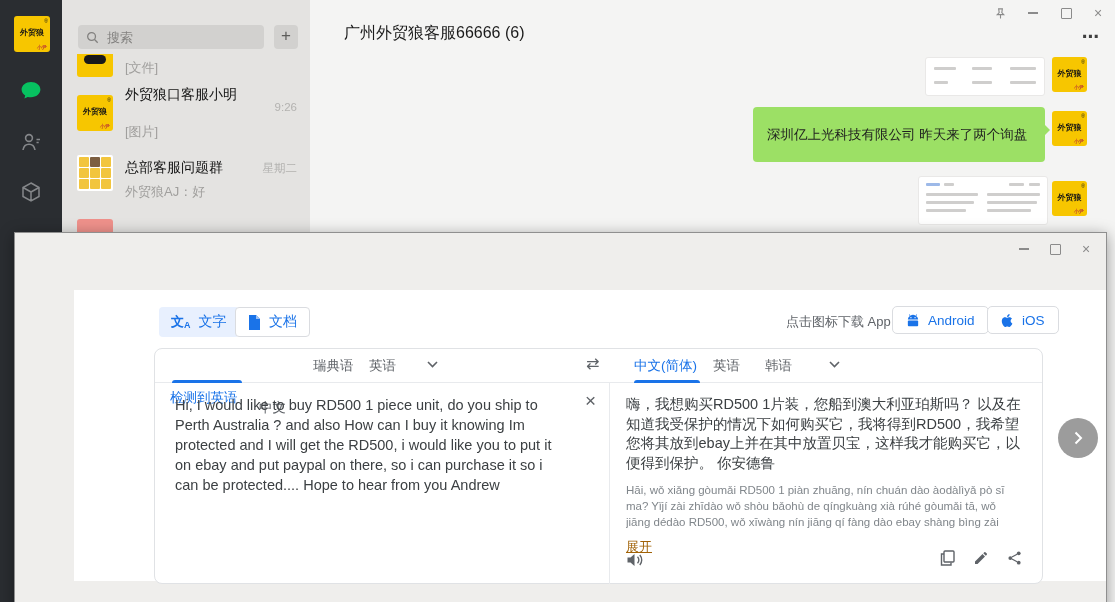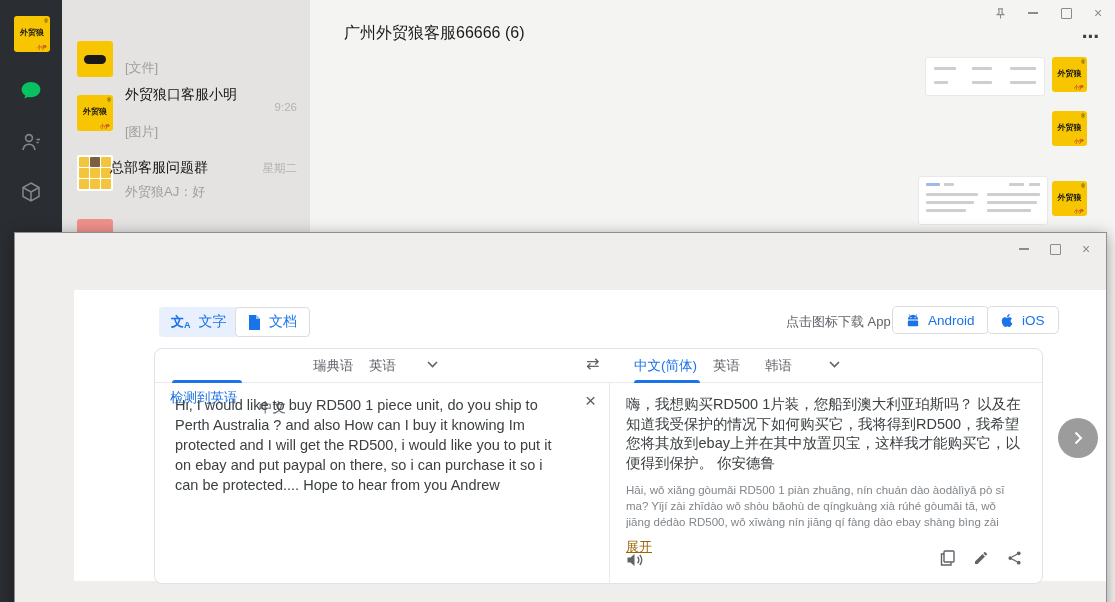--- a/index.html
+++ b/index.html
@@ -149,26 +149,36 @@
       <i></i>
         <i class="ph"></i>
         <i></i>
         <i></i>
         <i></i>
         <i></i>
         <i></i>
         <i></i>
         <i></i>
     </div>
-    <div class="cl-item-title" style="left:48px;top:159px;">总部客服问题群</div>
+    <div class="cl-item-title" style="left:63px;top:159px;">总部客服问题群</div>
     <div class="cl-item-time" style="right:13px;top:161px;">星期二</div>
     <div class="cl-item-sub" style="left:63px;top:183px;">外贸狼AJ：好</div>
 
     <div class="av36 pink-av" style="left:15px;top:219px;"></div>
 
+    <div class="cl-top">
+      <div class="search-box">
+        <svg width="13" height="13" viewBox="0 0 14 14">
+          <circle cx="6" cy="6" r="4.2" fill="none" stroke="#82817f" stroke-width="1.4"></circle>
+          <line x1="9.2" y1="9.2" x2="12.6" y2="12.6" stroke="#82817f" stroke-width="1.4"></line>
+          </svg>
+        <input type="text" placeholder="搜索" style="">
+      </div>
+      <div class="add-btn">+</div>
+    </div>
   </div>
 
   <div class="chatmain">
     <div class="ctl" style="left:682px;top:5px;">
       <svg width="13" height="13" viewBox="0 0 14 14" fill="none" stroke="#8b8b8b" stroke-width="1.2">
         <path d="M5 2h4l-.6 4 2.1 2.2H3.5L5.6 6 5 2z"></path>
           <line x1="7" y1="8.4" x2="7" y2="12.4"></line>
         </svg>
     </div>
     <div class="ctl" style="left:715px;top:5px;">
@@ -188,20 +198,23 @@
         <span class="tl" style="left:8px;top:23px;width:14px;"></span>
       <span class="tl" style="left:46px;top:23px;width:20px;"></span>
         <span class="tl" style="left:84px;top:23px;width:26px;"></span>
     </div>
     <div class="msg-av brandav" style="top:57px;font-size:8px;">
       <span class="bt" style="font-size:8px;">外贸狼</span>
       <span class="reg" style="font-size:5px;">®</span>
       <span class="sub" style="font-size:5px;">小尹</span>
     </div>
 
+    <div class="bubble">
+      <span>深圳亿上光科技有限公司 昨天来了两个询盘</span>
+    </div>
     <div class="msg-av brandav" style="top:111px;font-size:8px;">
       <span class="bt" style="font-size:8px;">外贸狼</span>
       <span class="reg" style="font-size:5px;">®</span>
       <span class="sub" style="font-size:5px;">小尹</span>
     </div>
 
     <div class="thumb" style="left:608px;top:176px;width:128px;height:47px;">
       <span class="tl blue" style="left:7px;top:6px;width:14px;"></span>
         <span class="tl" style="left:25px;top:6px;width:10px;"></span>
       <span class="tl" style="left:90px;top:6px;width:15px;"></span>

